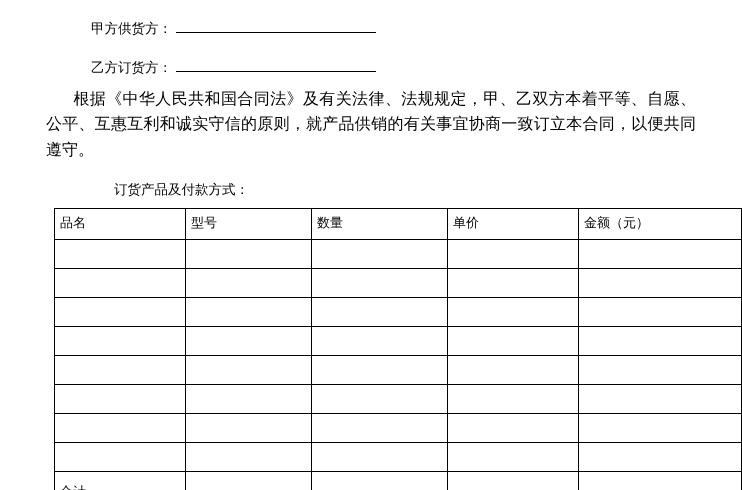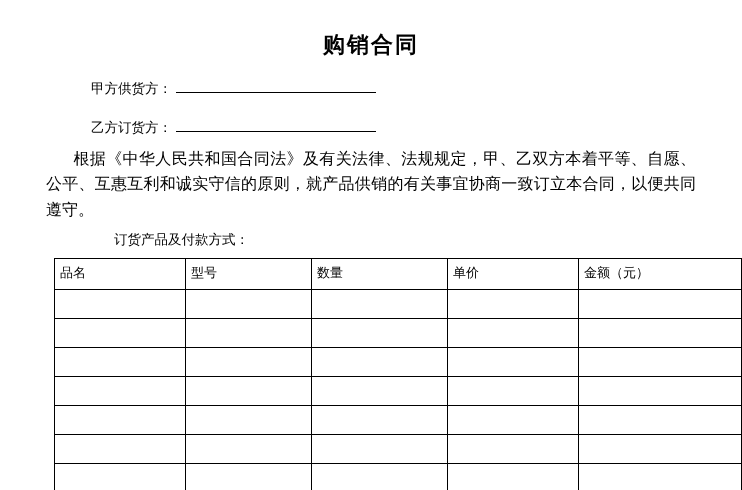--- a/index.html
+++ b/index.html
@@ -55,21 +55,21 @@
     margin-top: 8px;
     text-align: justify;
     font-size: 16px;
     line-height: 1.6;
   }
   .para .indent2 {
     display: inline-block;
     width: 27px;
   }
   .subhead {
-    margin-top: 6px;
+    margin-top: 16px;
     padding-left: 68px;
     font-size: 13.5px;
   }
   table.goods {
     margin: 8px 0 0 8px;
     border-collapse: collapse;
     width: 632px;
     table-layout: fixed;
   }
   table.goods td, table.goods th {
@@ -96,21 +96,20 @@
   .col-2 { width: 115px; margin-top: 36px; }
   .col-3 { width: 125px; }
   .col-4 { width: 120px; margin-left: 24px; }
   .col-5 { width: 152px; font-family: Liberation Serif, serif; }
 </style>
 </head>
 <body>
 
 <div class="page">
 
-  <h1 class="doc-title">购销合同</h1>
 
   <div class="body-area">
 
     <div class="party-line">
       <span class="party-label">甲方供货方：</span>
       <span class="fill-line"></span>
     </div>
 
     <div class="party-line second">
       <span class="party-label">乙方订货方：</span>

